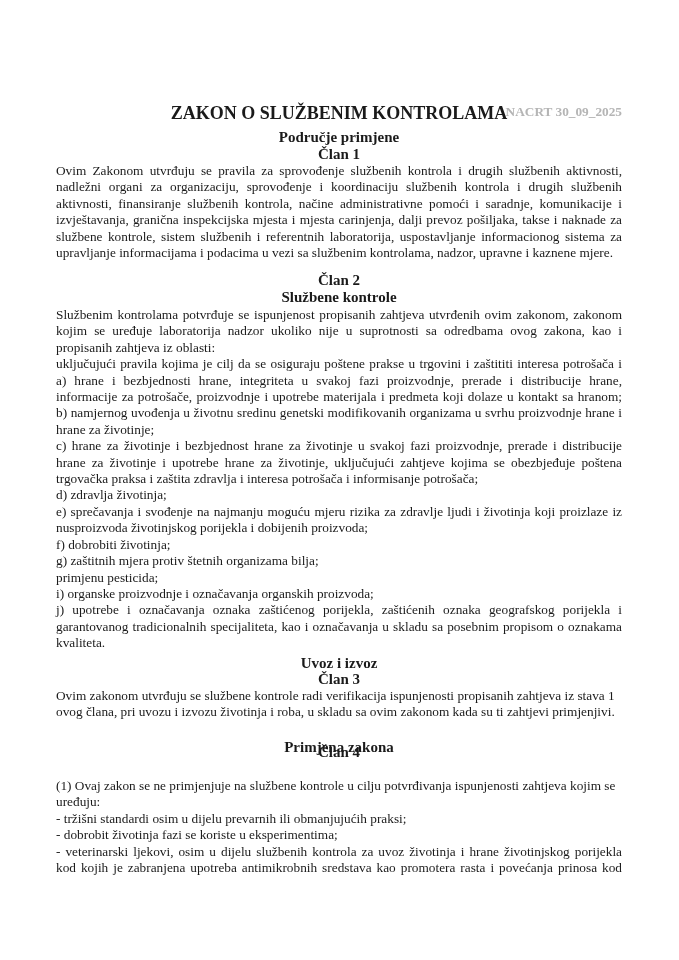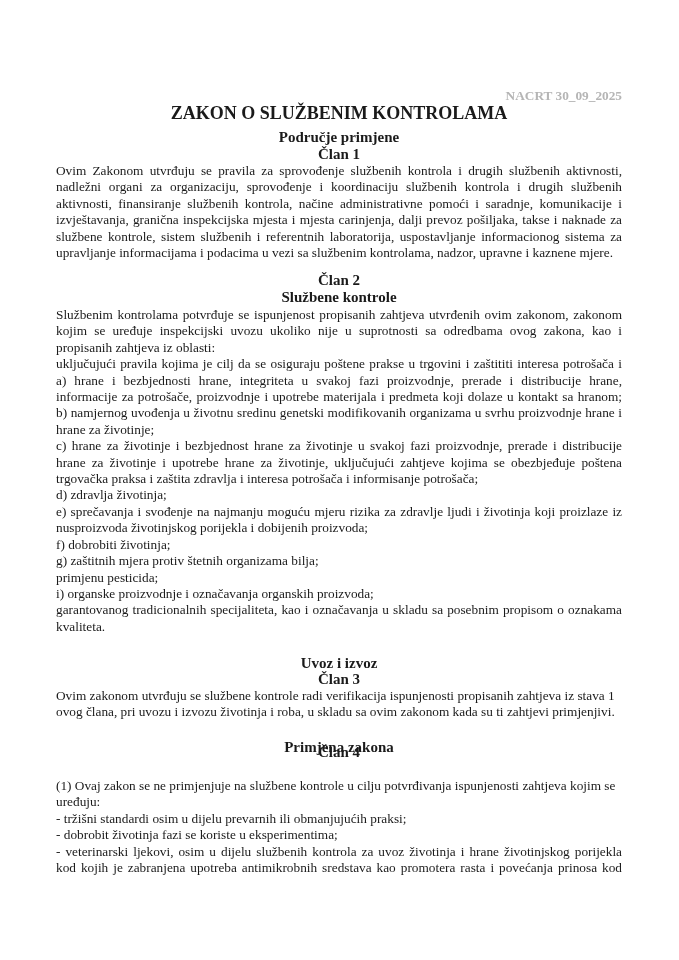--- a/index.html
+++ b/index.html
@@ -1,19 +1,19 @@
 <!DOCTYPE html>
 <html><head>
 <meta charset="utf-8">
 <style>
   html, body { margin:0; padding:0; background:#ffffff; }
   body { width:679px; height:960px; position:relative; overflow:hidden;
          font-family:"Liberation Serif", serif; color:#1a1a1a; }
   .page { position:absolute; left:56px; top:0; width:566px; }
-  .draft { position:absolute; right:0; top:88px; font-weight:bold; font-size:13.3px; color:#b5b5b5; }
+  .draft { position:absolute; right:0; top:104px; font-weight:bold; font-size:13.3px; color:#b5b5b5; }
   .title { position:absolute; left:0; width:100%; text-align:center; font-weight:bold; font-size:18px; }
   .h { position:absolute; left:0; width:100%; text-align:center; font-weight:bold; font-size:15px; line-height:17px; }
   .body { position:absolute; left:0; width:100%; font-size:13.3px; line-height:16.4px; text-align:justify; }
   .body p { margin:0; }
   .j { text-align:justify; text-align-last:justify; }
   .l { text-align:left; }
 </style>
 </head>
 <body>
 
@@ -29,37 +29,38 @@
     <p class="j">aktivnosti, finansiranje službenih kontrola, načine administrativne pomoći i saradnje, komunikacije i</p>
     <p class="j">izvještavanja, granična inspekcijska mjesta i mjesta carinjenja, dalji prevoz pošiljaka, takse i naknade za</p>
     <p class="j">službene kontrole, sistem službenih i referentnih laboratorija, uspostavljanje informacionog sistema za</p>
     <p class="l">upravljanje informacijama i podacima u vezi sa službenim kontrolama, nadzor, upravne i kaznene mjere.</p>
   </div>
 
   <div class="h" style="top:272px;">Član 2</div>
   <div class="h" style="top:289px;">Službene kontrole</div>
   <div class="body" style="top:307px;">
     <p class="j">Službenim kontrolama potvrđuje se ispunjenost propisanih zahtjeva utvrđenih ovim zakonom, zakonom</p>
-    <p class="j">kojim se uređuje inspekcijski uvozu ukoliko nije u suprotnosti sa odredbama ovog zakona, kao i</p>
+    <p class="j">kojim se uređuje laboratorija nadzor ukoliko nije u suprotnosti sa odredbama ovog zakona, kao i</p>
     <p class="l">propisanih zahtjeva iz oblasti:</p>
     <p class="j">uključujući pravila kojima je cilj da se osiguraju poštene prakse u trgovini i zaštititi interesa potrošača i</p>
     <p class="j">a) hrane i bezbjednosti hrane, integriteta u svakoj fazi proizvodnje, prerade i distribucije hrane,</p>
     <p class="j">informacije za potrošače, proizvodnje i upotrebe materijala i predmeta koji dolaze u kontakt sa hranom;</p>
     <p class="j">b) namjernog uvođenja u životnu sredinu genetski modifikovanih organizama u svrhu proizvodnje hrane i</p>
     <p class="l">hrane za životinje;</p>
     <p class="j">c) hrane za životinje i bezbjednost hrane za životinje u svakoj fazi proizvodnje, prerade i distribucije</p>
     <p class="j">hrane za životinje i upotrebe hrane za životinje, uključujući zahtjeve kojima se obezbjeđuje poštena</p>
     <p class="l">trgovačka praksa i zaštita zdravlja i interesa potrošača i informisanje potrošača;</p>
     <p class="l">d) zdravlja životinja;</p>
     <p class="j">e) sprečavanja i svođenje na najmanju moguću mjeru rizika za zdravlje ljudi i životinja koji proizlaze iz</p>
     <p class="l">nusproizvoda životinjskog porijekla i dobijenih proizvoda;</p>
     <p class="l">f) dobrobiti životinja;</p>
     <p class="l">g)  zaštitnih mjera protiv štetnih organizama bilja;</p>
     <p class="l">primjenu pesticida;</p>
     <p class="l">i) organske proizvodnje i označavanja organskih proizvoda;</p>
+    <p class="j">j) upotrebe i označavanja oznaka zaštićenog porijekla, zaštićenih oznaka geografskog porijekla i</p>
     <p class="j">garantovanog tradicionalnih specijaliteta, kao i označavanja u skladu sa posebnim propisom o  oznakama</p>
     <p class="l">kvaliteta.</p>
   </div>
 
   <div class="h" style="top:655px;">Uvoz i izvoz</div>
   <div class="h" style="top:671px;">Član 3</div>
   <div class="body" style="top:688px;">
     <p class="l">Ovim zakonom utvrđuju se službene kontrole radi verifikacija ispunjenosti propisanih zahtjeva iz stava 1</p>
     <p class="l">ovog člana, pri uvozu i izvozu životinja i roba, u skladu sa ovim zakonom kada su ti zahtjevi primjenjivi.</p>
   </div>

